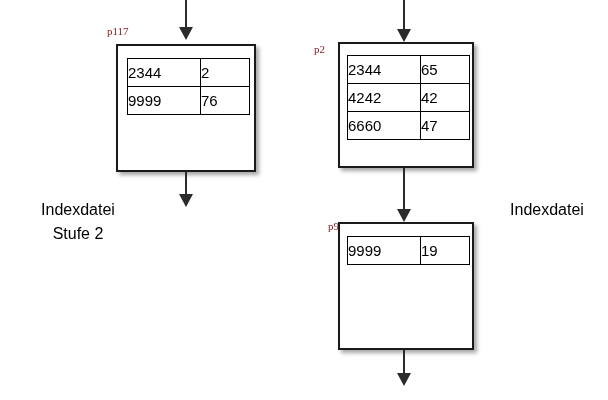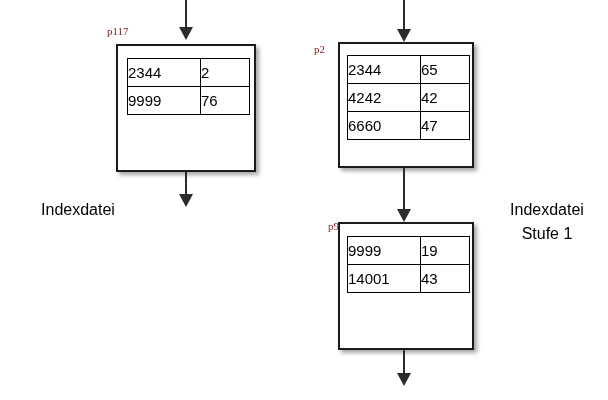--- a/index.html
+++ b/index.html
@@ -115,20 +115,21 @@
   </tbody>
     </table>
 
   <div class="arrow" style="left:179px; top:172px; width:14px; height:35px;">
     <div class="shaft" style="height:23px;"></div>
     <div class="head"></div>
   </div>
 
   <div class="caption" style="left:18px; top:198px; width:120px;">
     <div>Indexdatei</div>
+    <div>Stufe 2</div>
   </div>
 
   <div class="arrow" style="left:397px; top:0px; width:14px; height:42px;">
     <div class="shaft" style="height:30px;"></div>
     <div class="head"></div>
   </div>
 
   <div class="node-label" style="left:314px; top:26px;margin-top:17px;">p2</div>
 
   <div class="page-box" style="left:338px; top:42px; width:136px; height:126px;"></div>
@@ -158,30 +159,25 @@
   <div class="node-label" style="left:328px; top:220px;">p97</div>
 
   <div class="page-box" style="left:338px; top:222px; width:136px; height:128px;"></div>
 
   <table class="entry-table" style="left:347px; top:236px;">
     <tbody>
         <tr>
       <td class="key-cell">9999</td>
       <td class="value-cell">19</td>
     </tr>
-    <tr>
-      <td class="key-cell">14001</td>
-      <td class="value-cell">43</td>
-    </tr>
   </tbody>
     </table>
 
   <div class="arrow" style="left:397px; top:350px; width:14px; height:36px;">
     <div class="shaft" style="height:24px;"></div>
     <div class="head"></div>
   </div>
 
   <div class="caption" style="left:487px; top:198px; width:120px;">
     <div>Indexdatei</div>
-    <div>Stufe 1</div>
   </div>
 
 </div>
 
 </body></html>

